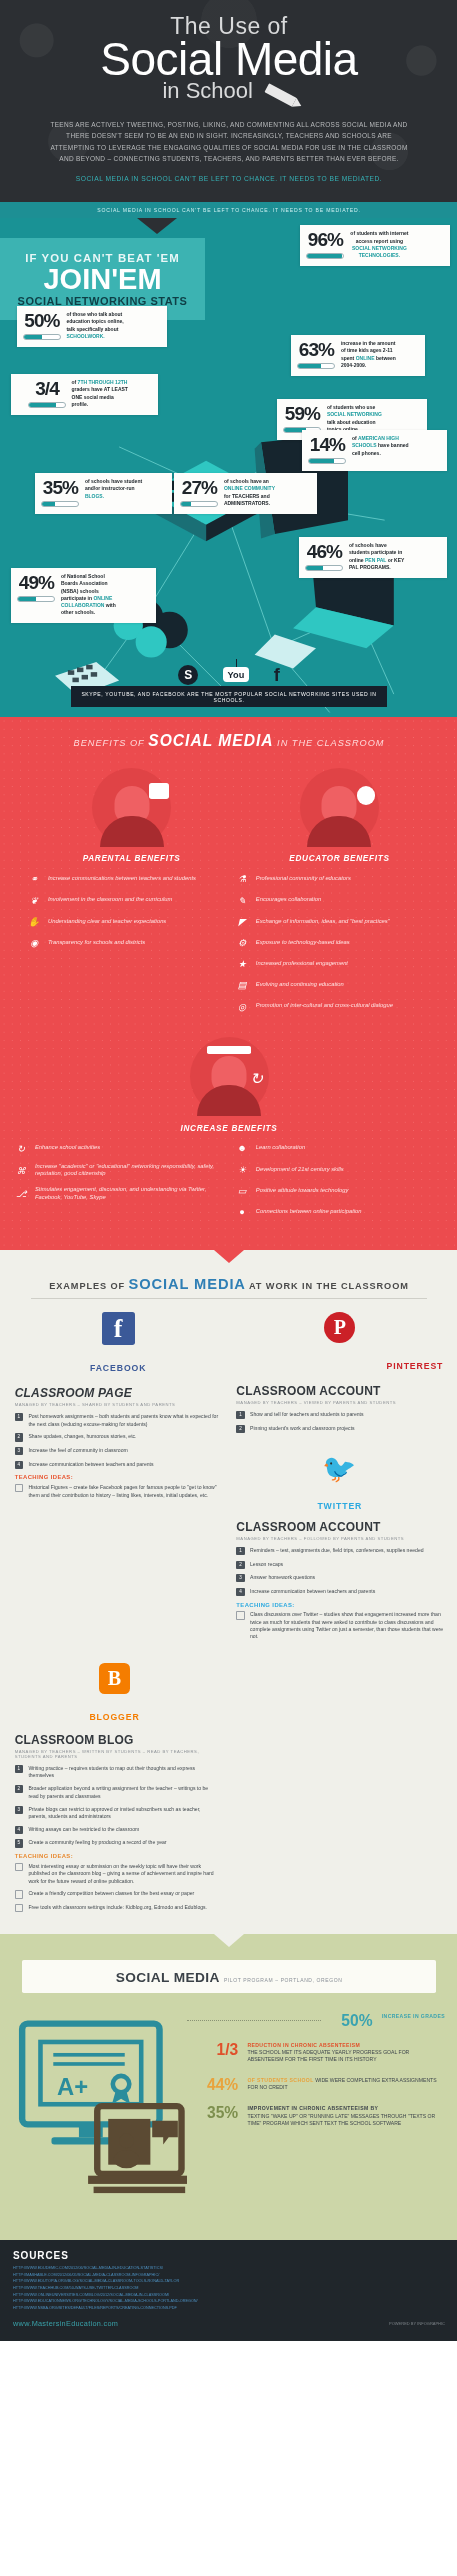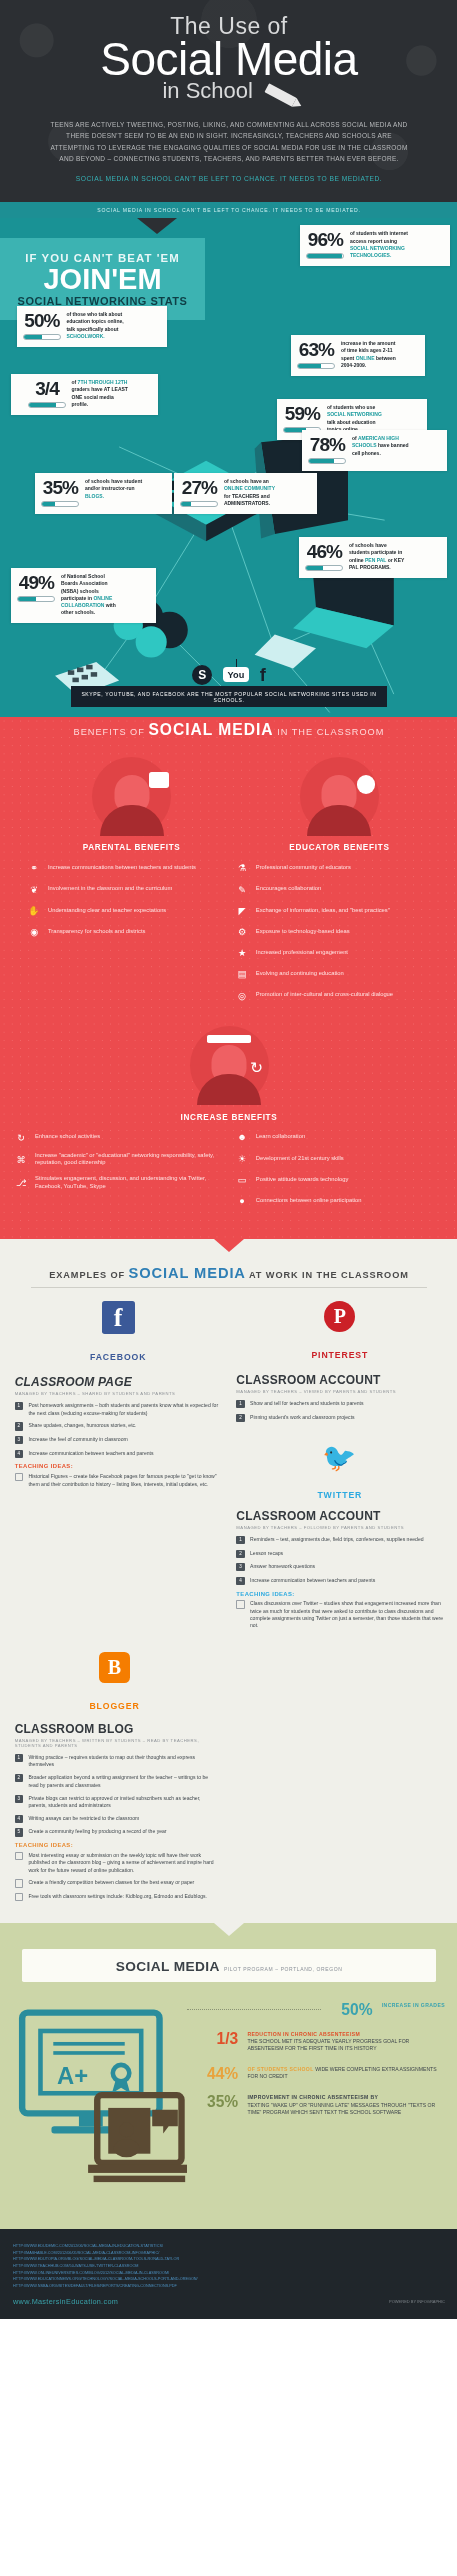--- a/index.html
+++ b/index.html
@@ -57,30 +57,30 @@
   .bub .txt { font-size:5px; line-height:1.45; color:#20262b; font-weight:700; width:59px;}
   .bub .txt b { color:#1b9b9e; }
   .bar { width:38px; height:6.4px; border:0.9px solid #9fb3b8; border-radius:3.7px; background:#fff;
      position:relative; overflow:hidden;}
   .bar i { position:absolute; left:0; top:0; bottom:0; background:#1b9b9e; display:block; }
   .bar:after{content:"";position:absolute;left:50%;top:-2.7px;width:0.9px;height:2.7px;background:#9fb3b8;}
 
   .logos { position:absolute; left:0; right:0; bottom:31px; text-align:center; }
   .logo-sk,.logo-yt,.logo-fb{ display:inline-block; color:#fff; font-weight:700; vertical-align:middle;}
   .logo-sk{ background:#16202b; width:20px;height:20px;border-radius:50%;font-size:12px;line-height:20px;margin:0 3.7px;}
-  .logo-yt{ background:#fff; color:#16202b; font-size:9.2px; padding:2.7px 4.6px; border-radius:3.7px; margin:0 3px; position:relative;}
+  .logo-yt{ background:#fff; color:#16202b; font-size:9.2px; padding:2.7px 4.6px; border-radius:3.7px; margin:0 17px; position:relative;}
   .logo-yt:before{content:"";position:absolute;left:50%;top:-8.2px;width:0.9px;height:8.2px;background:#16202b;}
   .logo-fb{ background:transparent; color:#16202b; font-size:18.3px; margin:0 3.7px;}
   .footbar { position:absolute; left:71px; right:71px; bottom:9.2px; background:#16202b;
      color:#fff; font-size:5.1px; letter-spacing:0.6px; text-align:center; padding:4.6px 1.8px; text-transform:uppercase;}
 
   
-  .benefits { background:#ec4b4e; position:relative; padding:4px 0 24px;
+  .benefits { background:#ec4b4e; position:relative; padding:15px 0 24px;
      background-image:radial-gradient(#f4696b 0.5px, transparent 0.6px);
-     background-size:8.2px 8.2px; }
+     background-size:8.2px 8.2px;font-style:italic; }
   .ben-head { text-align:center; color:#fff; font-size:9.2px; letter-spacing:1px; font-weight:700;
       margin-bottom:3.7px;}
   .ben-head .big { font-size:15.6px; color:#fff; }
   .ben-head .lt { color:#ffd9da; font-weight:400;}
   .circle { width:79px;height:79px;border-radius:50%;background:#e04346; position:relative; margin:0 auto;}
   .circle .head { position:absolute; left:50%; top:18.3px; transform:translateX(-50%);
      width:35px;height:38px;background:#ef6063;border-radius:17.4px 17.4px 14.7px 14.7px;}
   .circle .torso{ position:absolute; left:50%; bottom:0; transform:translateX(-50%);
      width:64px;height:31px;background:#a82b2f;border-radius:31px 31px 0 0;}
   .circle .apple{ position:absolute; right:3.7px; top:18.3px; width:18.3px;height:18.3px;background:#fff;border-radius:50%;}
@@ -220,21 +220,21 @@
         <path d="M152 690 a8 8 0 0 1 11 0 l-5 6 z"></path>
       </g>
     </svg>
 
     <div class="join-box">
       <div class="join-1">IF YOU CAN'T BEAT 'EM</div>
       <div class="join-2">JOIN'EM</div>
       <div class="join-3">SOCIAL NETWORKING STATS</div>
     </div>
 
-    <div class="bub" style="left:300px; top:7.3px; width:150px;">
+    <div class="bub" style="left:300px; top:7.3px; width:150px;text-align:center;">
       <div class="numwrap">
         <div class="num">96%</div>
         <div class="bar">
             <i style="width:96%"></i>
           </div>
       </div>
       <div class="txt"><span>of students with internet access report using </span><b>SOCIAL NETWORKING TECHNOLOGIES.</b><span></span></div>
     </div>
 
     <div class="bub" style="left:16.5px; top:88px; width:150px;">
@@ -272,21 +272,21 @@
         <div class="num">3/4</div>
         <div class="bar">
             <i style="width:75%"></i>
           </div>
       </div>
       <div class="txt"><span>of </span><b>7TH THROUGH 12TH</b><span> graders have AT LEAST ONE social media profile.</span></div>
     </div>
 
     <div class="bub" style="left:302px; top:212px; width:145px;">
       <div class="numwrap">
-        <div class="num">78%</div>
+        <div class="num">14%</div>
         <div class="bar">
             <i style="width:69%"></i>
           </div>
       </div>
       <div class="txt"><span>of </span><b>AMERICAN HIGH SCHOOLS</b><span> have banned cell phones.</span></div>
     </div>
 
     <div class="bub" style="left:35px; top:255px; width:137px;">
       <div class="numwrap">
         <div class="num">35%</div>
@@ -491,21 +491,21 @@
         <div class="teach-head">TEACHING IDEAS:</div>
         <div class="bullet">
             <span class="bchk"></span>
             <span class="btxt">Historical Figures – create fake Facebook pages for famous people to "get to know" them and their contribution to history – listing likes, interests, initial updates, etc.</span>
           </div>
       </div>
 
       <div style="flex:1; margin-left:14.7px;">
         <div style="text-align:center;">
           <div style="width:31px;height:31px;background:#cb2027;color:#fff;font-size:20px;font-weight:700;line-height:31px;margin:0 auto;border-radius:50%;font-family:'Liberation Serif',serif;">P</div>
-          <div class="brand-title" style="color:#cb2027;">PINTEREST</div>
+          <div class="brand-title" style="color:#cb2027;text-align:right;">PINTEREST</div>
         </div>
         <div class="sec-title" style="margin-top:13px;">CLASSROOM ACCOUNT</div>
         <div class="sec-sub">MANAGED BY TEACHERS – VIEWED BY PARENTS AND STUDENTS</div>
         <div class="bullet">
             <span class="bnum">1</span>
             <span class="btxt">Show and tell for teachers and students to parents</span>
           </div>
         <div class="bullet">
             <span class="bnum">2</span>
             <span class="btxt">Pinning student's work and classroom projects</span>
@@ -644,20 +644,21 @@
           <div class="p-txt">
             <span class="hl">IMPROVEMENT IN CHRONIC ABSENTEEISM BY</span><br>
             <span>TEXTING "WAKE UP" OR "RUNNING LATE" MESSAGES THROUGH "TEXTS OR TIME" PROGRAM WHICH SENT TEXT THE SCHOOL SOFTWARE</span>
           </div>
         </div>
       </div>
     </div>
   </div>
 
   <div class="sources">
+    <div class="src-title">SOURCES</div>
     <div style="margin-top:4.6px;">
       <div class="src-line">HTTP://WWW.EDUDEMIC.COM/2012/06/SOCIAL-MEDIA-IN-EDUCATION-STATISTICS/</div>
       <div class="src-line">HTTP://MASHABLE.COM/2012/06/05/SOCIAL-MEDIA-CLASSROOM-INFOGRAPHIC/</div>
       <div class="src-line">HTTP://WWW.EDUTOPIA.ORG/BLOG/SOCIAL-MEDIA-CLASSROOM-TOOLS-RONALD-TAYLOR</div>
       <div class="src-line">HTTP://WWW.TEACHHUB.COM/50-WAYS-USE-TWITTER-CLASSROOM</div>
       <div class="src-line">HTTP://WWW.ONLINEUNIVERSITIES.COM/BLOG/2012/SOCIAL-MEDIA-IN-CLASSROOM/</div>
       <div class="src-line">HTTP://WWW.EDUCATIONNEWS.ORG/TECHNOLOGY/SOCIAL-MEDIA-SCHOOLS-PORTLAND-OREGON/</div>
       <div class="src-line">HTTP://WWW.NSBA.ORG/SITES/DEFAULT/FILES/REPORTS/CREATING-CONNECTIONS.PDF</div>
     </div>
     <div class="src-foot">

